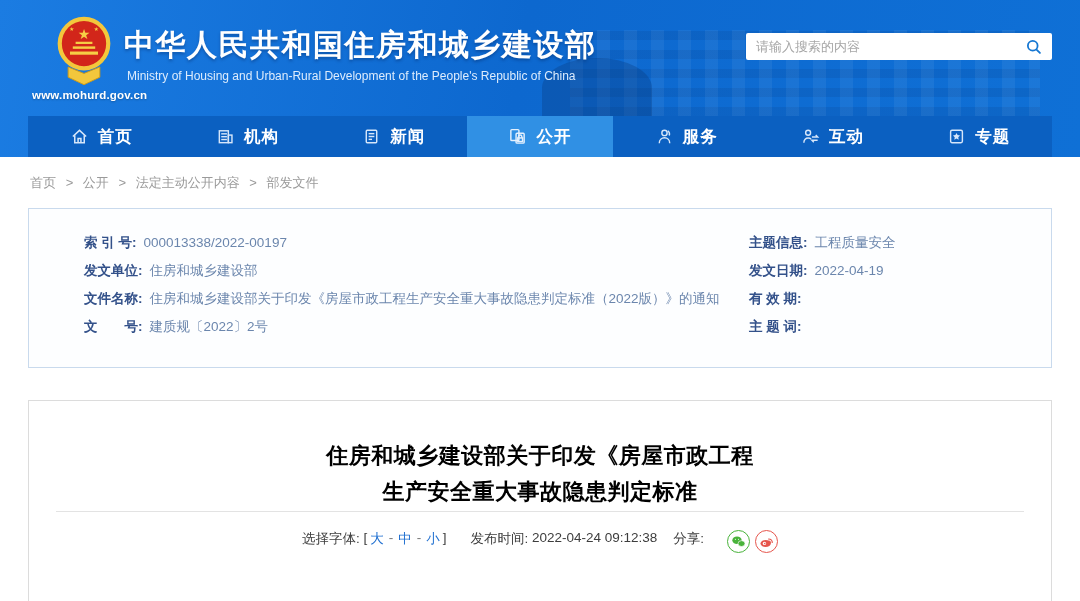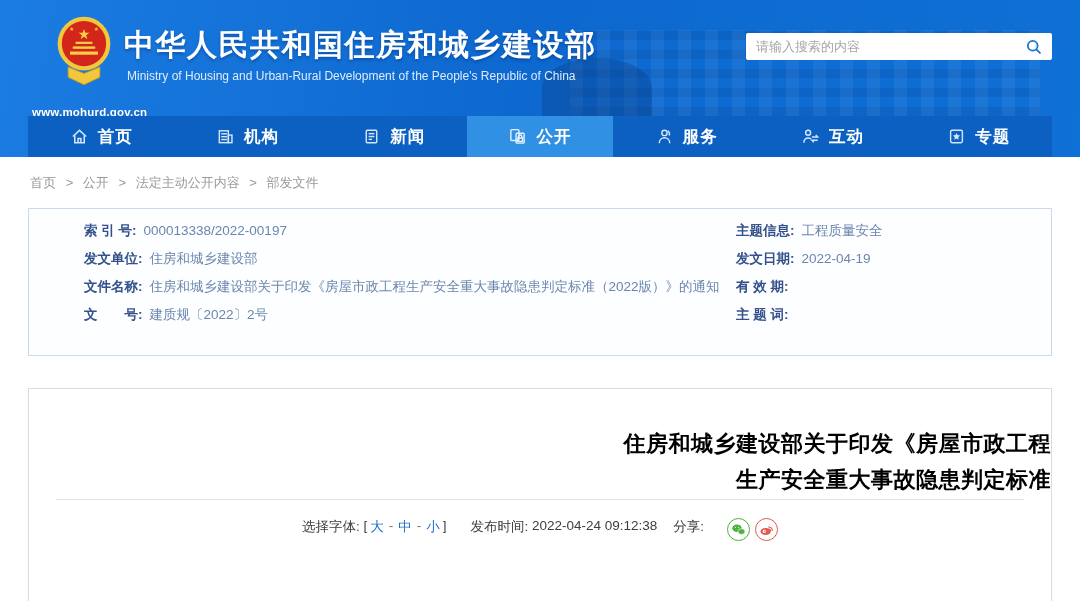--- a/index.html
+++ b/index.html
@@ -10,21 +10,21 @@
   .topbar { background: linear-gradient(100deg,#1b7ce2 0%, #0d68cf 48%, #0f70d6 100%); }
   .header { position:relative; height:116px; overflow:hidden; }
   .hdr-building { position:absolute; right:40px; top:30px; width:470px; height:86px;
     background:
       repeating-linear-gradient(90deg, rgba(255,255,255,0.07) 0 13px, rgba(0,0,0,0) 13px 27px),
       repeating-linear-gradient(0deg, rgba(6,45,104,0.16) 0 9px, rgba(0,0,0,0) 9px 19px);
     opacity:.8; }
   .hdr-tree { position:absolute; right:428px; top:58px; width:110px; height:60px;
     border-radius:55% 55% 0 0; background:rgba(6,52,112,0.28); }
   .emblem { position:absolute; left:56px; top:14px; }
-  .site-url { position:absolute; left:32px; top:106px; color:#ffffff; font-weight:bold;
+  .site-url { position:absolute; left:32px; top:89px; color:#ffffff; font-weight:bold;
     font-size:11.5px; letter-spacing:.2px; text-shadow:0 1px 2px rgba(0,0,0,.25); }
   .site-name { position:absolute; left:124px; top:25px; color:#fff; font-weight:bold;
     font-size:30px; letter-spacing:1.5px; text-shadow:0 2px 3px rgba(0,30,80,.35); white-space:nowrap; }
   .site-name-en { position:absolute; left:127px; top:69px; color:#ddecfd; font-size:12px; white-space:nowrap; }
   .search-box { position:absolute; right:28px; top:33px; width:306px; height:27px;
     background:#fff; border-radius:2px; display:flex; align-items:center; }
   .search-input { flex:1; border:none; outline:none; height:100%; padding:0 10px;
     font-size:13px; color:#333; background:transparent; font-family:inherit; }
   .search-input::placeholder { color:#a6a6a6; }
   .search-btn { width:36px; height:100%; display:flex; align-items:center; justify-content:center; cursor:pointer; }
@@ -37,31 +37,31 @@
   .nicon { display:flex; align-items:center; }
 
   
   .breadcrumb { margin:17px 16px 0 30px; font-size:13px; color:#9a9a9a; height:17px; }
   .bc-link { cursor:pointer; color:#9a9a9a; }
   .bc-sep { margin:0 6px; color:#9a9a9a; }
   .bc-current { color:#9a9a9a; }
 
   
   .doc-info { margin:17px 28px 0; border:1px solid #c9daed; background:#fdfeff;
-    display:flex; padding:8px 0 26px; font-size:13.5px; }
+    display:flex; padding:20px 0 26px; font-size:13.5px;gap:13px; }
   .di-left { width:707px; padding-left:55px; }
   .di-right { flex:1; }
   .info-row { line-height:28px; white-space:nowrap; }
   .info-label { font-weight:bold; color:#33518a; margin-right:7px; white-space:pre; }
   .info-value { color:#6b86ad; }
 
   
   .article-box { margin:32px 28px 0; border:1px solid #dcdcdc; background:#fff;
     height:240px; padding-top:37px; }
-  .article-title { text-align:right; font-weight:bold; font-size:22px; color:#000;
+  .article-title { text-align:center; font-weight:bold; font-size:22px; color:#000;
     line-height:36px; letter-spacing:.5px; }
   .divider { margin:1px 27px 0; border-top:1px solid #e3e3e3; height:0; }
   .meta-row { margin-top:18px; display:flex; justify-content:center; align-items:flex-start;
     font-size:13.5px; color:#3d3d3d; }
   .m-label { color:#3d3d3d; }
   .m-dark { color:#3d3d3d; }
   .m-link { color:#1f6fd0; cursor:pointer; margin:0 3px; }
   .m-dash { color:#777; margin:0 2px; }
   .gap-l { margin-left:24px; }
   .gap-m { margin-left:16px; margin-right:18px; }

